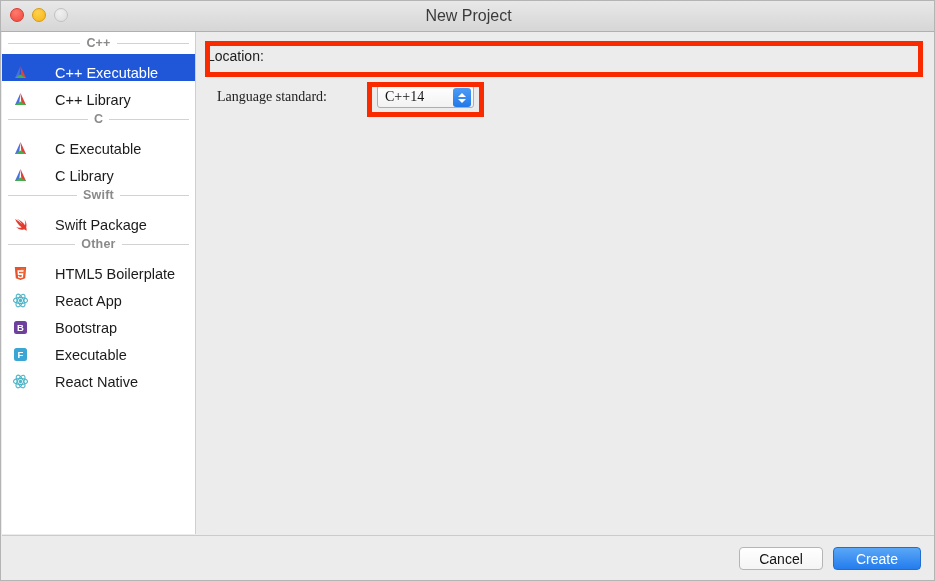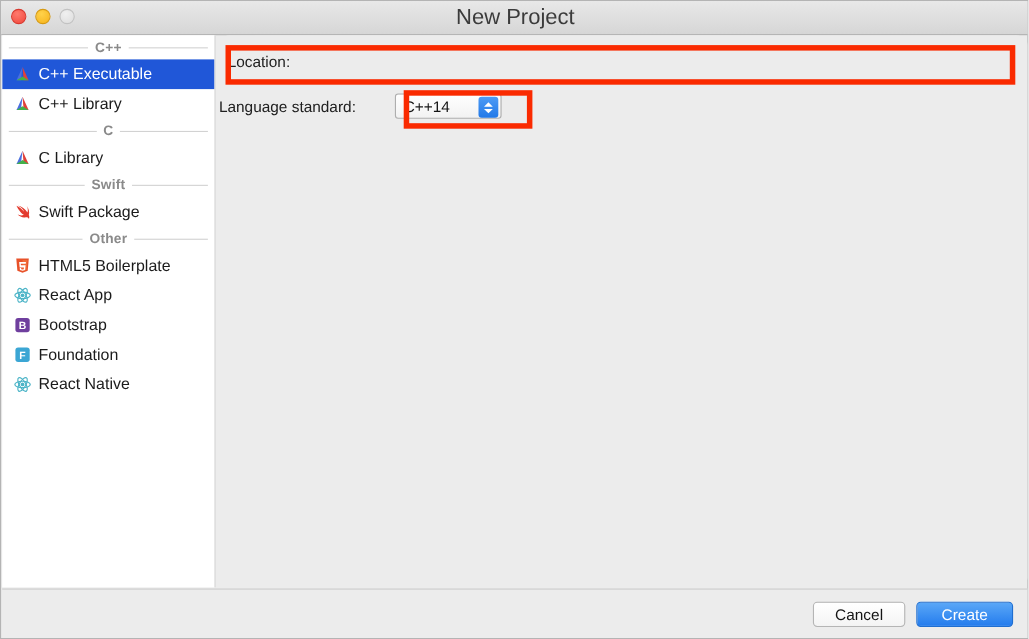--- a/index.html
+++ b/index.html
@@ -46,21 +46,21 @@
   .light.close  { background: radial-gradient(circle at 40% 30%, #ff7a6e, #f0483c); border: 1px solid #d8392f; }
   .light.min    { background: radial-gradient(circle at 40% 30%, #ffd24a, #f6b31b); border: 1px solid #d69a13; }
   .light.zoom   { background: radial-gradient(circle at 40% 30%, #f0f0f0, #dcdcdc); border: 1px solid #c2c2c2; }
 
   #window-title {
     position: absolute;
     left: 0; top: 0;
     width: 935px;
     line-height: 30px;
     text-align: center;
-    font-size: 20px;
+    font-size: 16px;
     color: #3b3b3b;
   }
 
   
   #sidebar {
     position: absolute;
     left: 1px; top: 31px;
     width: 194px;
     height: 502px;
     background: #ffffff;
@@ -81,24 +81,24 @@
   .group-header .rule {
     flex: 1 1 auto;
     height: 1px;
     background: #d2d2d2;
   }
   .group-header .rule.left { flex: 1 1 auto; }
   .group-header .gtext { flex: 0 0 auto; letter-spacing: 0.2px; }
 
   .row {
     display: flex;
-    align-items: center;
+    align-items: flex-end;
     height: 27px;
     padding-left: 10px;
-    gap: 6px;
+    gap: 26px;
     font-size: 14.5px;
     color: #1b1b1b;
     cursor: default;
   }
   .row.selected {
     background: #2057d8;
     color: #ffffff;
   }
   .row .label { white-space: nowrap; }
 
@@ -120,21 +120,21 @@
     box-sizing: border-box;
     border-radius: 12px;
   }
 
   .field-row {
     position: absolute;
     display: flex;
     align-items: center;
   }
   #location-row { left: 10px; top: 16px; }
-  #lang-row     { left: 2px; top: 53px; }
+  #lang-row     { left: 20px; top: 53px; font-family: Liberation Serif, serif; }
 
   .field-label {
     font-size: 14px;
     color: #202020;
     white-space: nowrap;
   }
   #location-row .field-label { width: 88px; }
   #lang-row .field-label { width: 160px; }
 
   .textfield {
@@ -288,20 +288,30 @@
       </span>
       <span class="label">C++ Library</span>
     </div>
 
     <div class="group-header">
       <span class="rule left"></span>
       <span class="gtext">C</span>
       <span class="rule"></span>
     </div>
 
+    <div class="row">
+      <span class="icon">
+        <svg viewBox="0 0 17 17">
+            <polygon points="8.5,2 3,14 7,14" fill="#4a6fe0"></polygon>
+            <polygon points="8.5,2 14,14 9.5,14" fill="#e0413a"></polygon>
+            <polygon points="3,14 14,14 8.5,10.5" fill="#43b04a"></polygon>
+          </svg>
+      </span>
+      <span class="label">C Executable</span>
+    </div>
 
     <div class="row">
       <span class="icon">
         <svg viewBox="0 0 17 17">
             <polygon points="8.5,2 3,14 7,14" fill="#4a6fe0"></polygon>
             <polygon points="8.5,2 14,14 9.5,14" fill="#e0413a"></polygon>
             <polygon points="3,14 14,14 8.5,10.5" fill="#43b04a"></polygon>
           </svg>
       </span>
       <span class="label">C Library</span>
@@ -361,21 +371,21 @@
       <span class="label">Bootstrap</span>
     </div>
 
     <div class="row">
       <span class="icon">
         <svg viewBox="0 0 17 17">
             <rect x="2" y="2" width="13" height="13" rx="2.5" fill="#3ba6d4"></rect>
             <text x="8.5" y="12.3" font-family="Liberation Sans, sans-serif" font-size="9.5" font-weight="bold" fill="#ffffff" text-anchor="middle">F</text>
           </svg>
       </span>
-      <span class="label">Foundation</span>
+      <span class="label">Executable</span>
     </div>
 
     <div class="row">
       <span class="icon">
         <svg viewBox="0 0 17 17">
           <circle cx="8.5" cy="8.5" r="1.7" fill="#4cb4c7"></circle>
           <ellipse cx="8.5" cy="8.5" rx="7" ry="2.9" fill="none" stroke="#4cb4c7" stroke-width="1.1"></ellipse>
           <ellipse cx="8.5" cy="8.5" rx="7" ry="2.9" fill="none" stroke="#4cb4c7" stroke-width="1.1" transform="rotate(60 8.5 8.5)"></ellipse>
           <ellipse cx="8.5" cy="8.5" rx="7" ry="2.9" fill="none" stroke="#4cb4c7" stroke-width="1.1" transform="rotate(120 8.5 8.5)"></ellipse>
         </svg>

